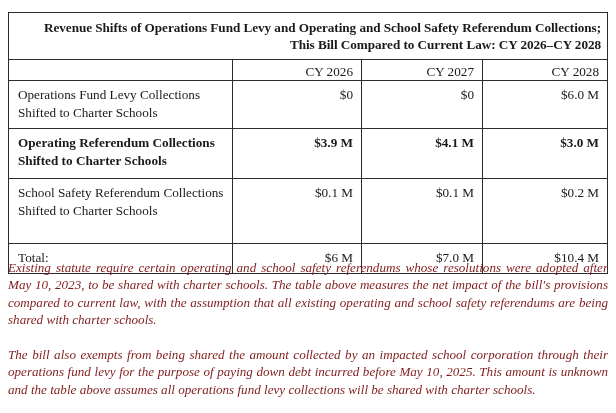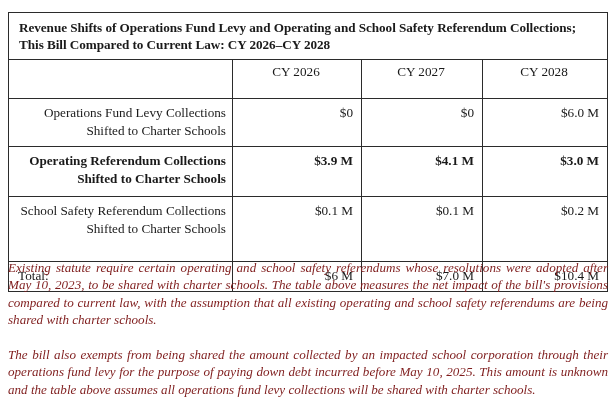--- a/index.html
+++ b/index.html
@@ -40,37 +40,37 @@
     vertical-align: top;
     font-size: 13.2px;
     line-height: 1.30;
   }
   col.c-label { width: 224px; }
   col.c-y1    { width: 129px; }
   col.c-y2    { width: 121px; }
   col.c-y3    { width: 125px; }
 
   td.title-cell {
-    text-align: left;
+    text-align: right;
     font-weight: bold;
     font-size: 12.6px;
     line-height: 1.42;
     padding: 6px 6px 6px 10px;
     letter-spacing: -0.05px;
   }
   td.colhead {
-    text-align: center;
-    padding: 3px 8px 18px 6px;
+    text-align: right;
+    padding: 3px 8px 0 6px;
     font-size: 13.2px;
     white-space: nowrap;
   }
   td.colhead.blank { }
 
   td.rowlabel {
-    text-align: right;
+    text-align: left;
     padding: 5px 6px 6px 9px;
     font-size: 13.2px;
   }
   td.val {
     text-align: right;
     padding: 5px 8px 6px 6px;
     font-size: 13.2px;
     white-space: nowrap;
   }
   td.total-label {

